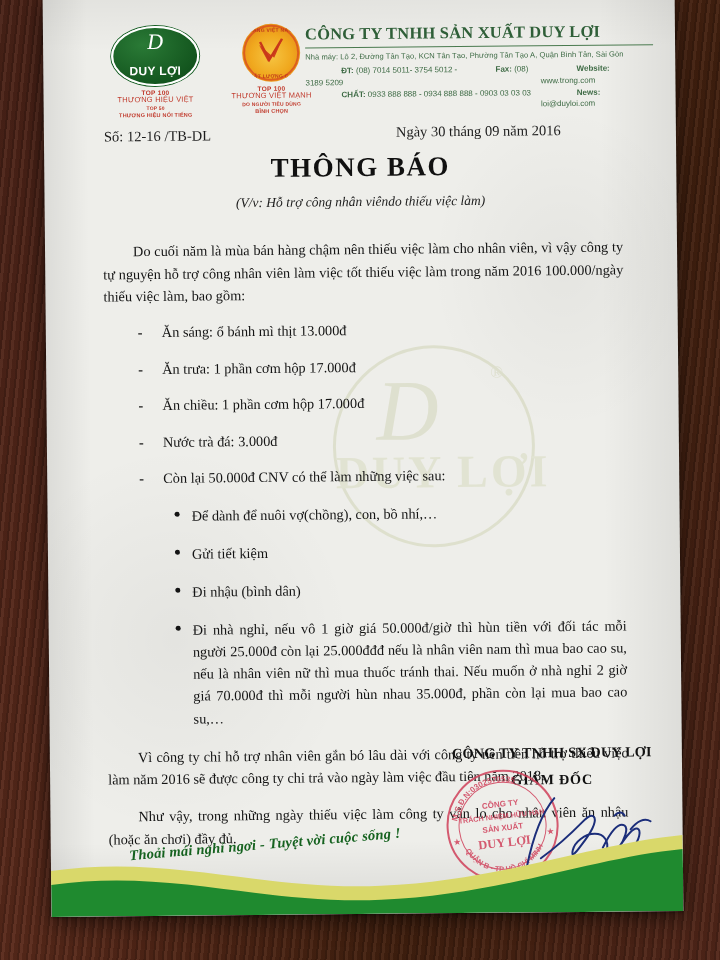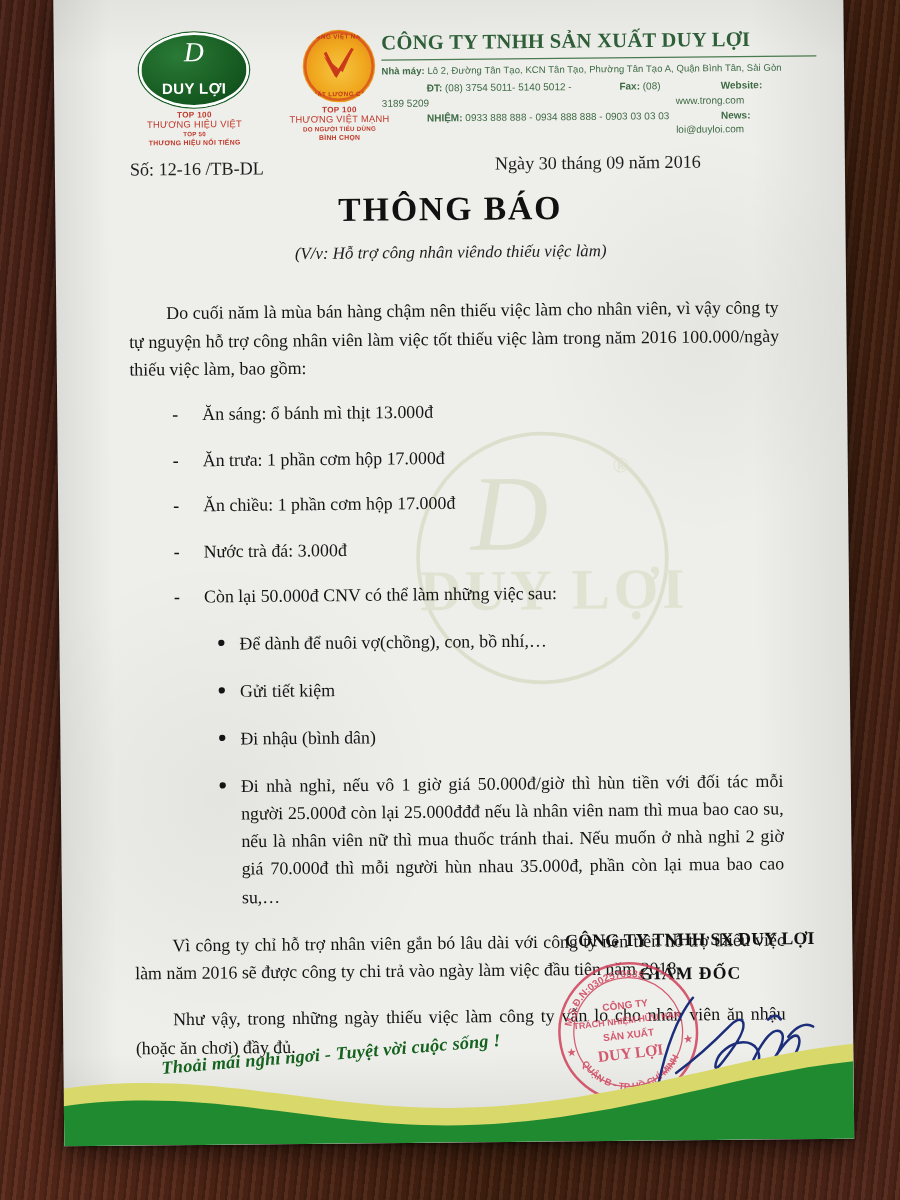--- a/index.html
+++ b/index.html
@@ -96,21 +96,21 @@
   .cap .l3{font-size:5px;font-weight:bold;margin-top:1px;letter-spacing:.2px;}
   .cap .l4{font-size:5.5px;font-weight:bold;letter-spacing:.2px;}
 
   #company-info{position:absolute;left:232px;top:2px;width:350px;}
   #company-name{
     font-family:"Liberation Serif",serif;font-weight:bold;font-size:16.5px;
     color:#2f5f38;letter-spacing:.2px;white-space:nowrap;
   }
   #hr-green{height:1.4px;background:#4a7a4f;margin:3px 0 4px;width:348px;}
   .addr{font-family:"Liberation Sans",sans-serif;font-size:7.6px;color:#3d6a44;letter-spacing:.05px;}
-  .addr b{font-weight:bold;}
+  .addr b{font-weight:normal;}
   #contact-row{display:flex;justify-content:space-between;margin-top:4px;}
   #contact-left .ln{font-family:"Liberation Sans",sans-serif;font-size:8px;color:#3d6a44;line-height:1.45;}
   #contact-right{text-align:left;padding-right:2px;}
   #contact-right .ln{font-family:"Liberation Sans",sans-serif;font-size:8px;color:#3d6a44;line-height:1.45;}
   .lbl{font-weight:bold;margin-left:36px;}
 
   
   #doc-no{position:absolute;left:60px;top:132px;font-size:14.5px;color:#1d1d1d;}
   #doc-date{position:absolute;left:352px;top:130px;font-size:14.5px;color:#1d1d1d;}
 
@@ -231,26 +231,26 @@
           <div id="company-name">CÔNG TY TNHH SẢN XUẤT DUY LỢI</div>
           <div id="hr-green"></div>
           <div class="addr">
             <b>Nhà máy:</b>
             <span>Lô 2, Đường Tân Tạo, KCN Tân Tạo, Phường Tân Tạo A, Quận Bình Tân, Sài Gòn</span>
           </div>
           <div id="contact-row">
             <div id="contact-left">
               <div class="ln">
                 <span class="lbl">ĐT:</span>
-                <span>(08) 3754 5011- 5140 5012 -</span>
+                <span>(08) 7014 5011- 3754 5012 -</span>
                 <span class="lbl">Fax:</span>
                 <span>(08) 3189 5209</span>
               </div>
               <div class="ln">
-                <span class="lbl">NHIỆM:</span>
+                <span class="lbl">CHẤT:</span>
                 <span>0933 888 888 - 0934 888 888 - 0903 03 03 03</span>
               </div>
             </div>
             <div id="contact-right">
               <div class="ln">
                 <span class="lbl">Website:</span>
                 <span>www.trong.com</span>
               </div>
               <div class="ln">
                 <span class="lbl">News:</span>

